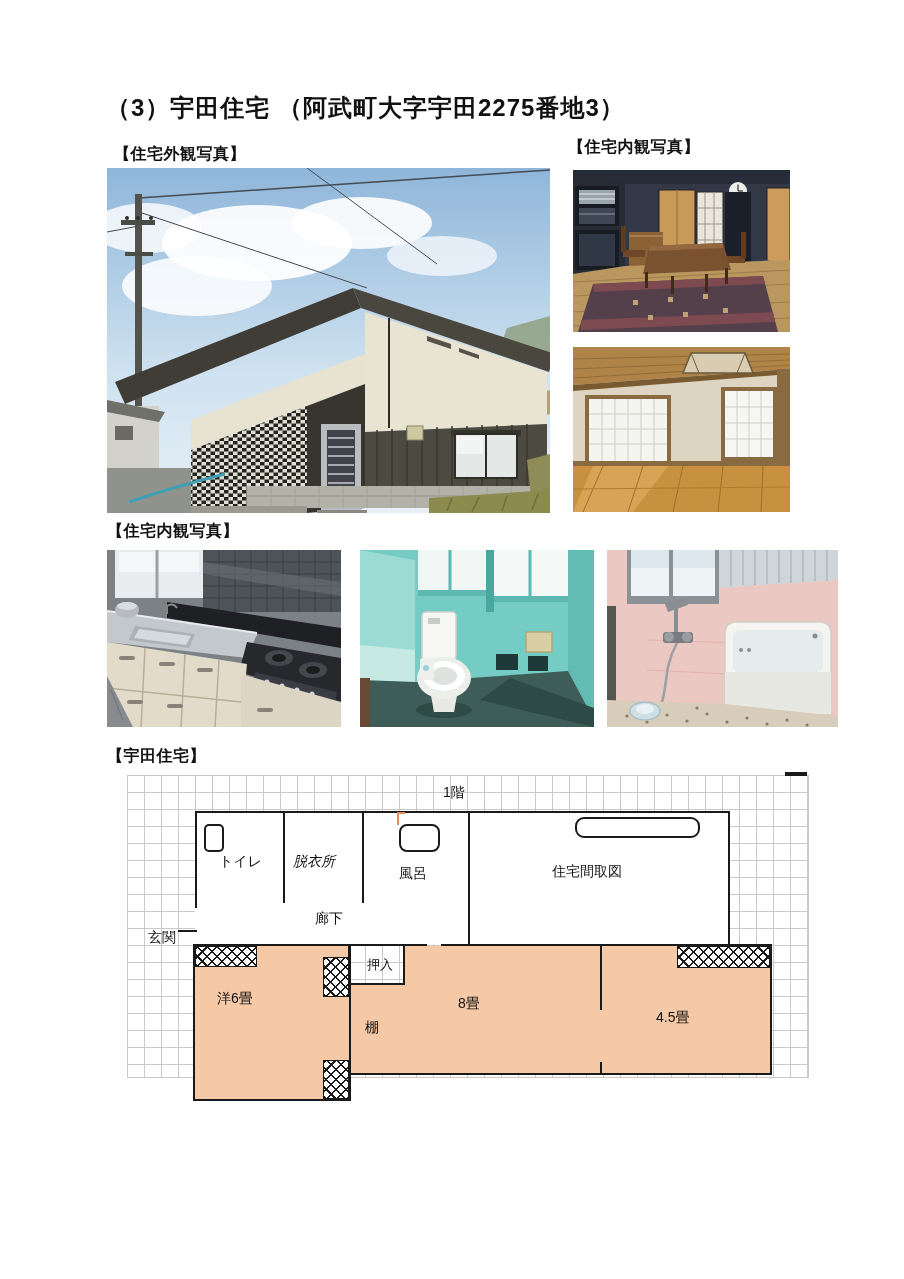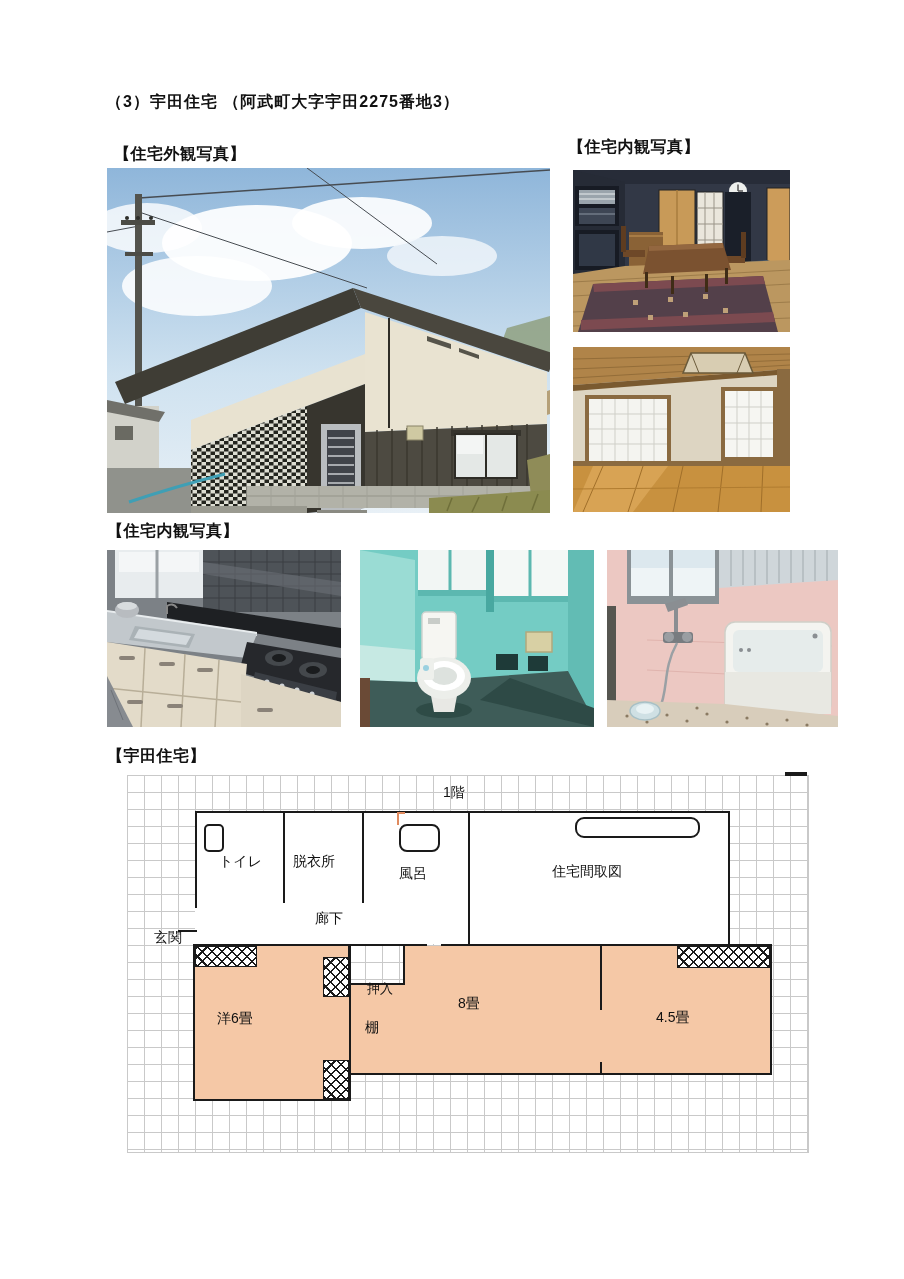--- a/index.html
+++ b/index.html
@@ -2,46 +2,46 @@
 <html><head>
 <meta charset="utf-8">
 <style>
   html,body{margin:0;padding:0;}
   body{
     width:904px;height:1279px;position:relative;background:#ffffff;
     font-family:"Liberation Sans","DejaVu Sans",sans-serif;color:#111;
     overflow:hidden;
   }
   .abs{position:absolute;}
-  .page-title{font-size:16px;font-weight:bold;letter-spacing:1px;white-space:nowrap;}
+  .page-title{font-size:24px;font-weight:bold;letter-spacing:1px;white-space:nowrap;}
   .heading{font-size:16px;font-weight:bold;letter-spacing:0.5px;white-space:nowrap;}
   .photo{position:absolute;overflow:hidden;display:block;}
   .photo svg{display:block;}
 
   
   .plan{
-    position:absolute;left:127px;top:775px;width:682px;height:378px;box-sizing:border-box;
+    position:absolute;left:127px;top:775px;width:682px;height:303px;box-sizing:border-box;
     background-image:
       linear-gradient(to right,#c9c9c9 1px,transparent 1px),
       linear-gradient(to bottom,#c9c9c9 1px,transparent 1px);
     background-size:17px 17px;
     border-right:1px solid #c9c9c9;border-bottom:1px solid #c9c9c9;
   }
   .wall{position:absolute;background:#1a1a1a;}
   .whiteblock{position:absolute;background:#ffffff;}
   .salmon{position:absolute;background:#F5C8A6;}
   .xh{
     position:absolute;box-sizing:border-box;border:1px solid #1a1a1a;background-color:#fff;
     background-image:
       repeating-linear-gradient(45deg,#1a1a1a 0 1.5px,transparent 1.5px 7px),
       repeating-linear-gradient(135deg,#1a1a1a 0 1.5px,transparent 1.5px 7px);
   }
   .fixture{position:absolute;box-sizing:border-box;border:2px solid #1a1a1a;background:#fff;}
   .room-label{position:absolute;font-size:14px;line-height:15px;color:#111;white-space:nowrap;}
-  .room-label.small{font-size:13px;margin-top:24px;}
+  .room-label.small{font-size:13px;}
   .oshiire{position:absolute;box-sizing:border-box;border:2px solid #1a1a1a;background:transparent;}
   .plan-dash{position:absolute;background:#1a1a1a;}
   .orange-mark{position:absolute;width:6px;height:11px;border-left:2px solid #e08a5e;border-top:2px solid #e08a5e;}
 </style>
 </head>
 <body>
 
 <div class="abs page-title" style="left:106px;top:92px;">（3）宇田住宅 （阿武町大字宇田2275番地3）</div>
 <div class="abs heading" style="left:114px;top:144px;">【住宅外観写真】</div>
 <div class="abs heading" style="left:568px;top:137px;">【住宅内観写真】</div>
@@ -449,23 +449,23 @@
   <div class="xh" style="left:196px;top:182px;width:26px;height:40px;"></div>
   <div class="xh" style="left:196px;top:285px;width:26px;height:39px;"></div>
   <div class="xh" style="left:550px;top:171px;width:93px;height:22px;"></div>
 
   <div class="fixture" style="left:77px;top:49px;width:20px;height:28px;border-radius:5px;"></div>
   <div class="fixture" style="left:272px;top:49px;width:41px;height:28px;border-radius:8px;"></div>
   <div class="fixture" style="left:448px;top:42px;width:125px;height:21px;border-radius:9px;"></div>
   <div class="orange-mark" style="left:270px;top:37px;"></div>
 
   <div class="room-label" style="left:92px;top:79px;">トイレ</div>
-  <div class="room-label" style="left:166px;top:79px;">脱衣所</div>
+  <div class="room-label" style="left:166px;top:79px;font-style:italic;">脱衣所</div>
   <div class="room-label" style="left:272px;top:91px;">風呂</div>
   <div class="room-label" style="left:425px;top:89px;">住宅間取図</div>
   <div class="room-label" style="left:188px;top:136px;font-family:Liberation Serif, serif;">廊下</div>
-  <div class="room-label" style="left:27px;top:155px;text-align:center;">玄関</div>
+  <div class="room-label" style="left:21px;top:155px;text-align:center;">玄関</div>
   <div class="room-label small" style="left:240px;top:182px;">押入</div>
-  <div class="room-label" style="left:90px;top:236px;">洋6畳</div>
+  <div class="room-label" style="left:90px;top:216px;">洋6畳</div>
   <div class="room-label" style="left:331px;top:221px;">8畳</div>
   <div class="room-label" style="left:529px;top:235px;">4.5畳</div>
   <div class="room-label" style="left:238px;top:245px;">棚</div>
 </div>
 
 </body></html>

